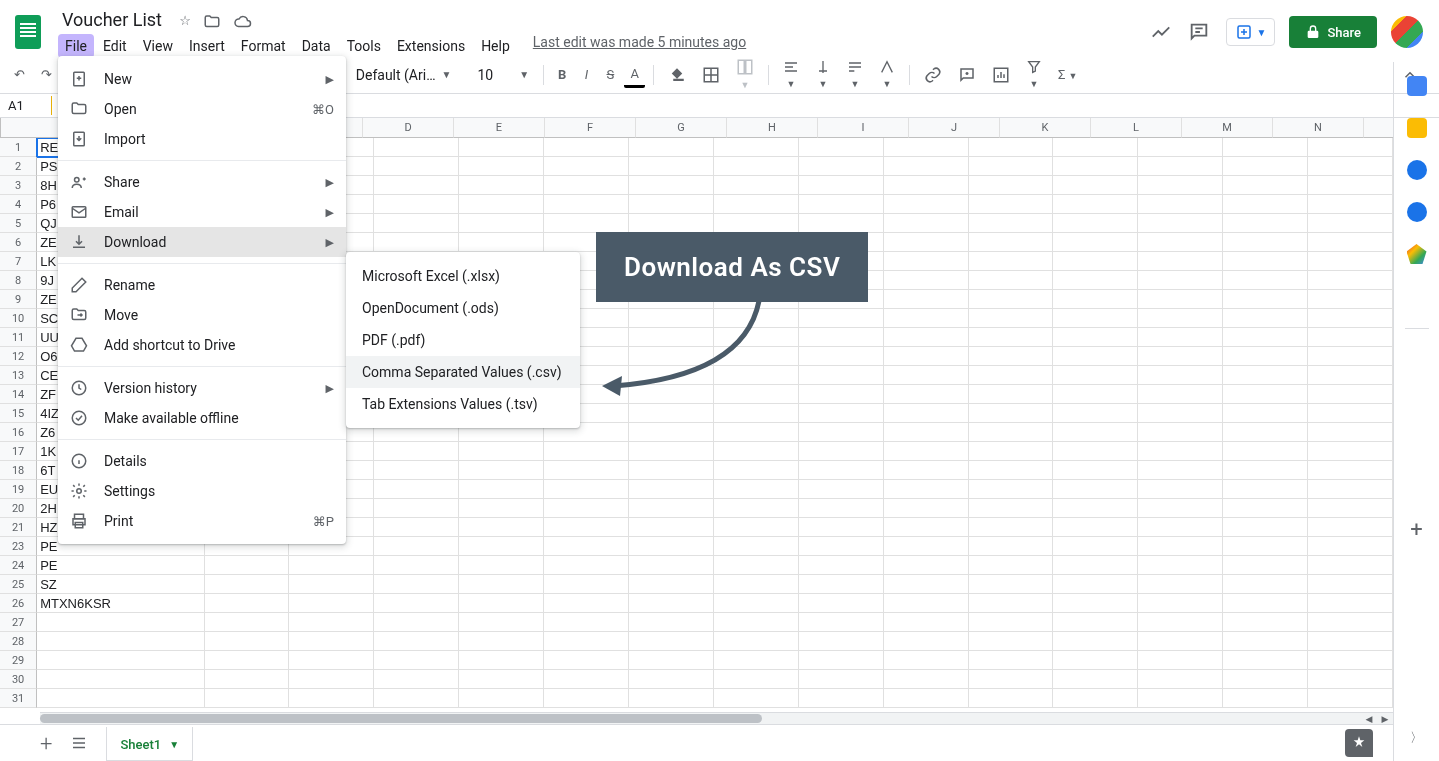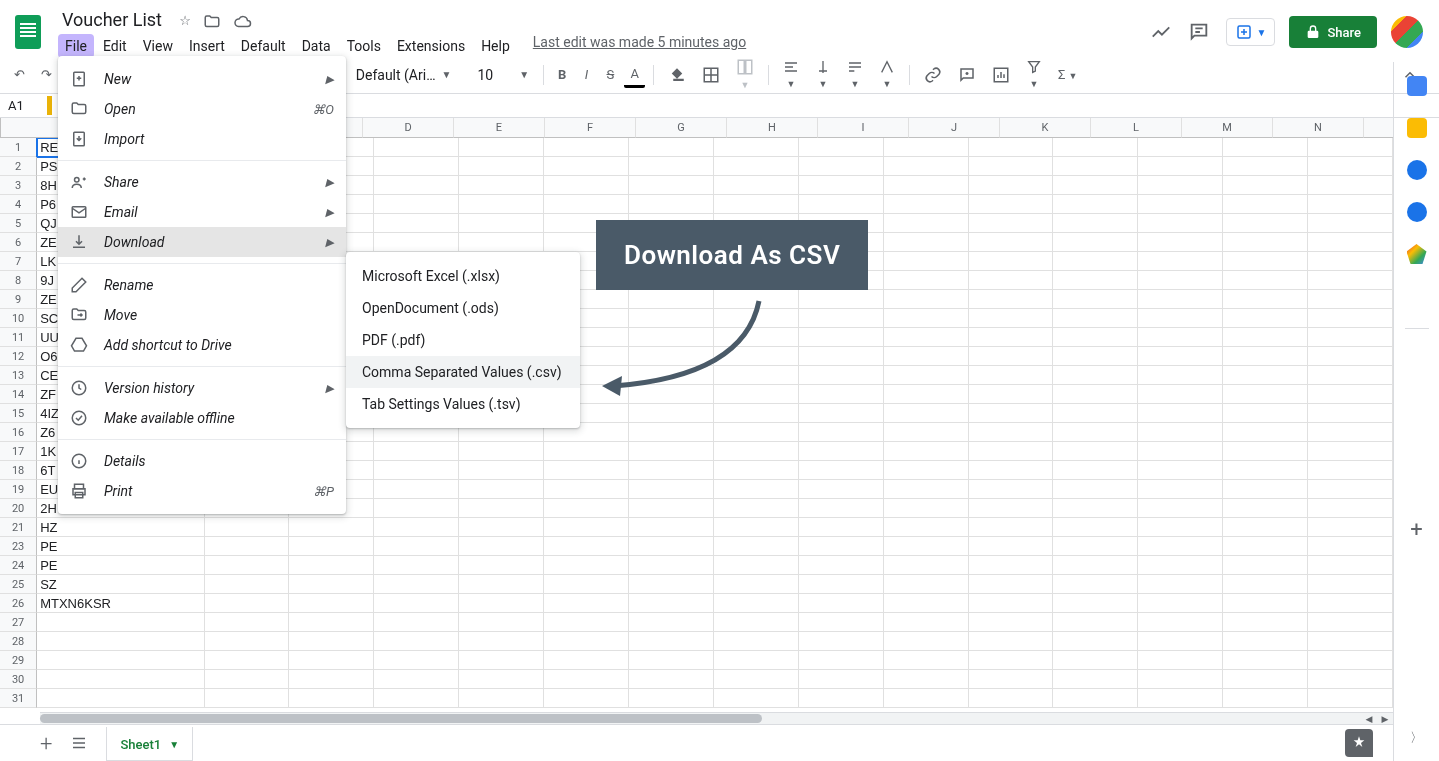--- a/index.html
+++ b/index.html
@@ -28,55 +28,55 @@
 .toolbar { display: flex; align-items: center; padding: 4px 8px; border-bottom: 1px solid #dadce0; height: 38px; gap: 4px; }
 .tb-btn { padding: 4px 6px; color: #5f6368; cursor: pointer; border-radius: 2px; min-width: 20px; text-align: center; }
 .tb-sep { width: 1px; height: 20px; background: #dadce0; margin: 0 4px; }
 .tb-select { display: flex; align-items: center; gap: 6px; padding: 2px 6px; border-radius: 2px; cursor: pointer; font-size: 14px; }
 .tb-select .arrow { font-size: 10px; color: #5f6368; }
 .tb-underline { border-bottom: 3px solid #000; }
 .collapse-btn { margin-left: auto; color: #5f6368; cursor: pointer; padding: 4px 12px; }
 
 
 .fxbar { display: flex; align-items: center; height: 24px; border-bottom: 1px solid #dadce0; }
-.namebox { width: 52px; padding: 2px 8px; font-size: 13px; text-align: left; border-right: 5px solid #eab308; }
+.namebox { width: 52px; padding: 2px 8px; font-size: 13px; text-align: left; border-right: 1px solid #eab308; }
 
 
 .grid-wrap { position: absolute; top: 118px; left: 0; right: 46px; bottom: 38px; overflow: hidden; }
 .grid { position: relative; }
 .col-headers { display: flex; position: sticky; top: 0; background: #fff; }
 .corner { width: 40px; height: 20px; background: #f8f9fa; border-right: 1px solid #c0c0c0; border-bottom: 1px solid #c0c0c0; }
 .col-h { height: 20px; background: #f8f9fa; border-right: 1px solid #e0e0e0; border-bottom: 1px solid #c0c0c0; text-align: center; font-size: 11px; color: #5f6368; line-height: 20px; }
 .col-a { width: 180px; }
 .col-std { width: 91px; }
 .rows { }
 .row { display: flex; height: 19px; }
 .row-h { width: 40px; background: #f8f9fa; border-right: 1px solid #c0c0c0; border-bottom: 1px solid #e0e0e0; text-align: center; font-size: 11px; color: #5f6368; line-height: 19px; }
 .cell { border-right: 1px solid #e0e0e0; border-bottom: 1px solid #e0e0e0; padding: 0 3px; font-size: 13px; line-height: 19px; overflow: hidden; white-space: nowrap; font-family: Arial, sans-serif; }
 .cell-a { width: 180px; }
 .cell-std { width: 91px; }
 .selected-cell { outline: 2px solid #1a73e8; outline-offset: -1px; }
 
 
-.file-menu { position: absolute; top: 56px; left: 58px; width: 288px; background: #fff; border-radius: 4px; box-shadow: 0 2px 6px 2px rgba(60,64,67,.15), 0 1px 2px rgba(60,64,67,.3); padding: 8px 0; z-index: 100; font-style: italic; }
+.file-menu { position: absolute; top: 56px; left: 58px; width: 288px; background: #fff; border-radius: 4px; box-shadow: 0 2px 6px 2px rgba(60,64,67,.15), 0 1px 2px rgba(60,64,67,.3); padding: 8px 0; z-index: 100; }
 .fm-item { display: flex; align-items: center; padding: 6px 12px; cursor: pointer; gap: 14px; font-size: 14px; color: #202124; }
 .fm-item:hover, .fm-item.hover { background: #e5e5e5; }
 .fm-icon { width: 20px; color: #5f6368; text-align: center; }
 .fm-label { flex: 1; }
 .fm-arrow { color: #5f6368; font-size: 11px; }
 .fm-short { color: #5f6368; font-size: 13px; }
 .fm-sep { height: 1px; background: #e8eaed; margin: 6px 0; }
 
 
 .submenu { position: absolute; top: 252px; left: 346px; width: 234px; background: #fff; border-radius: 4px; box-shadow: 0 2px 6px 2px rgba(60,64,67,.15), 0 1px 2px rgba(60,64,67,.3); padding: 8px 0; z-index: 101; }
 .sm-item { padding: 8px 16px; cursor: pointer; font-size: 14px; color: #202124; }
 .sm-item:hover, .sm-item.hover { background: #f1f3f4; }
 
 
-.callout { position: absolute; top: 220px; left: 596px; background: #4a5a68; color: #fff; font-size: 26px; font-weight: 600; padding: 20px 28px; z-index: 50; letter-spacing: 0.5px; }
+.callout { position: absolute; top: 232px; left: 596px; background: #4a5a68; color: #fff; font-size: 26px; font-weight: 600; padding: 20px 28px; z-index: 50; letter-spacing: 0.5px; }
 .callout-arrow { position: absolute; top: 296px; left: 594px; z-index: 49; }
 
 
 .side-panel { position: absolute; top: 62px; right: 0; width: 46px; bottom: 0; border-left: 1px solid #dadce0; display: flex; flex-direction: column; align-items: center; padding-top: 14px; gap: 22px; }
 .sp-icon { width: 20px; height: 20px; border-radius: 4px; cursor: pointer; }
 .sp-cal { background: #4285f4; }
 .sp-keep { background: #fbbc04; }
 .sp-tasks { background: #1a73e8; border-radius: 50%; }
 .sp-contacts { background: #1a73e8; border-radius: 50%; }
 .sp-maps { background: linear-gradient(135deg,#ea4335,#fbbc04,#34a853,#4285f4); clip-path: polygon(50% 0, 100% 38%, 80% 100%, 20% 100%, 0 38%); }
@@ -121,21 +121,21 @@
               <path d="M18 18a4 4 0 000-8 6 6 0 00-11.3-2A5 5 0 006 18h12z"></path>
             </svg>
         </span>
       </span>
     </div>
     <div class="menubar" id="menubar">
         <span class="menu-item active">File</span>
         <span class="menu-item">Edit</span>
         <span class="menu-item">View</span>
         <span class="menu-item">Insert</span>
-        <span class="menu-item">Default</span>
+        <span class="menu-item">Format</span>
         <span class="menu-item">Data</span>
         <span class="menu-item">Tools</span>
         <span class="menu-item">Extensions</span>
         <span class="menu-item">Help</span>
         <span class="last-edit">Last edit was made 5 minutes ago</span>
       </div>
   </div>
   <div class="header-right">
     <span class="hdr-icon">
       <svg width="22" height="22" viewBox="0 0 24 24" fill="none" stroke="#5f6368" stroke-width="2">
@@ -945,36 +945,45 @@
         <svg width="18" height="18" viewBox="0 0 24 24" fill="none" stroke="#5f6368" stroke-width="2">
           <circle cx="12" cy="12" r="9"></circle>
           <path d="M12 8v.01M12 11v5"></path>
         </svg>
       </span>
       <span class="fm-label">Details</span>
     </div>
     <div class="fm-item">
       <span class="fm-icon">
         <svg width="18" height="18" viewBox="0 0 24 24" fill="none" stroke="#5f6368" stroke-width="2">
+          <circle cx="12" cy="12" r="3"></circle>
+          <path d="M12 2v3M12 19v3M4.2 4.2l2.1 2.1M17.7 17.7l2.1 2.1M2 12h3M19 12h3M4.2 19.8l2.1-2.1M17.7 6.3l2.1-2.1"></path>
+        </svg>
+      </span>
+      <span class="fm-label">Settings</span>
+    </div>
+    <div class="fm-item">
+      <span class="fm-icon">
+        <svg width="18" height="18" viewBox="0 0 24 24" fill="none" stroke="#5f6368" stroke-width="2">
           <rect x="6" y="3" width="12" height="6"></rect>
           <rect x="4" y="9" width="16" height="8"></rect>
           <rect x="7" y="14" width="10" height="7"></rect>
         </svg>
       </span>
       <span class="fm-label">Print</span>
       <span class="fm-short">⌘P</span>
     </div>
   </div>
 
 <div class="submenu" id="submenu">
     <div class="sm-item">Microsoft Excel (.xlsx)</div>
     <div class="sm-item">OpenDocument (.ods)</div>
     <div class="sm-item">PDF (.pdf)</div>
     <div class="sm-item hover">Comma Separated Values (.csv)</div>
-    <div class="sm-item">Tab Settings Values (.tsv)</div>
+    <div class="sm-item">Tab Extensions Values (.tsv)</div>
   </div>
 
 <div class="callout">Download As CSV</div>
 <svg class="callout-arrow" width="180" height="110" viewBox="0 0 180 110">
   <path d="M165 5 Q 150 80, 20 90" fill="none" stroke="#4a5a68" stroke-width="5"></path>
   <path d="M8 90 L 28 80 L 26 100 Z" fill="#4a5a68"></path>
 </svg>
 
 <div class="side-panel">
   <div class="sp-icon sp-cal"></div>

